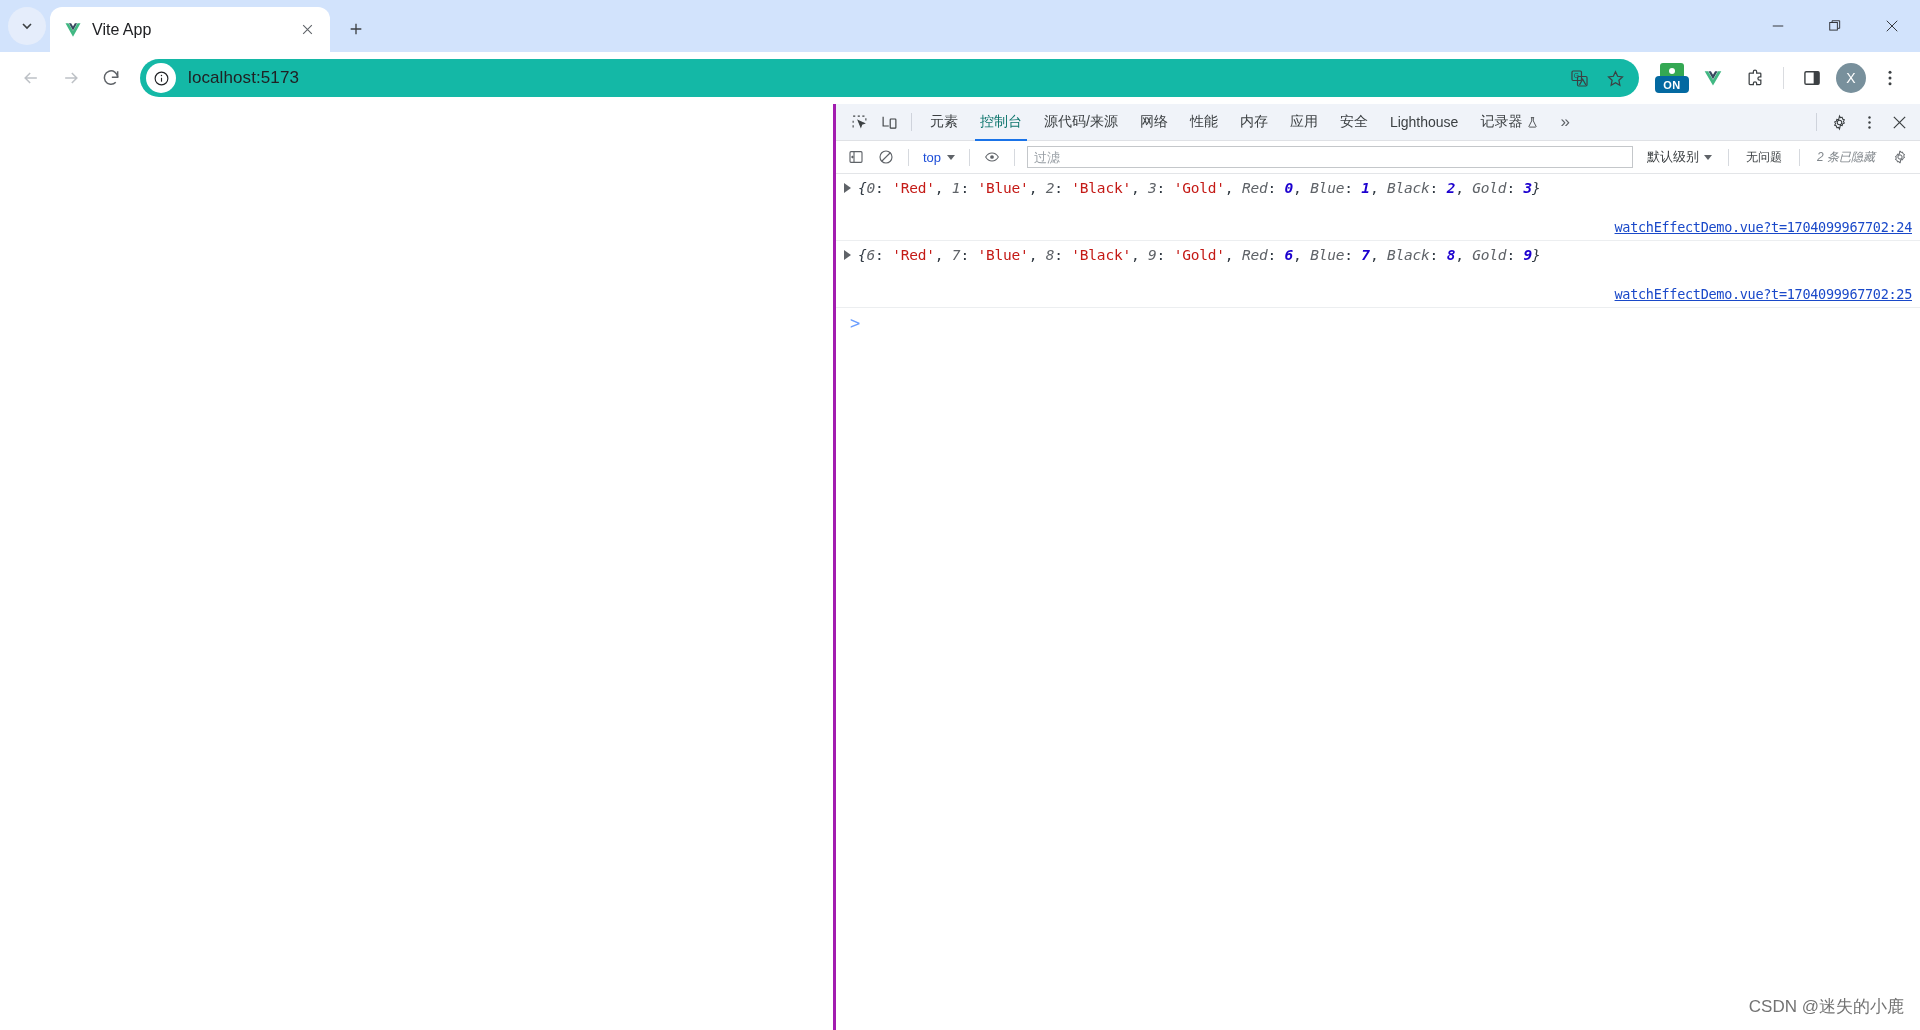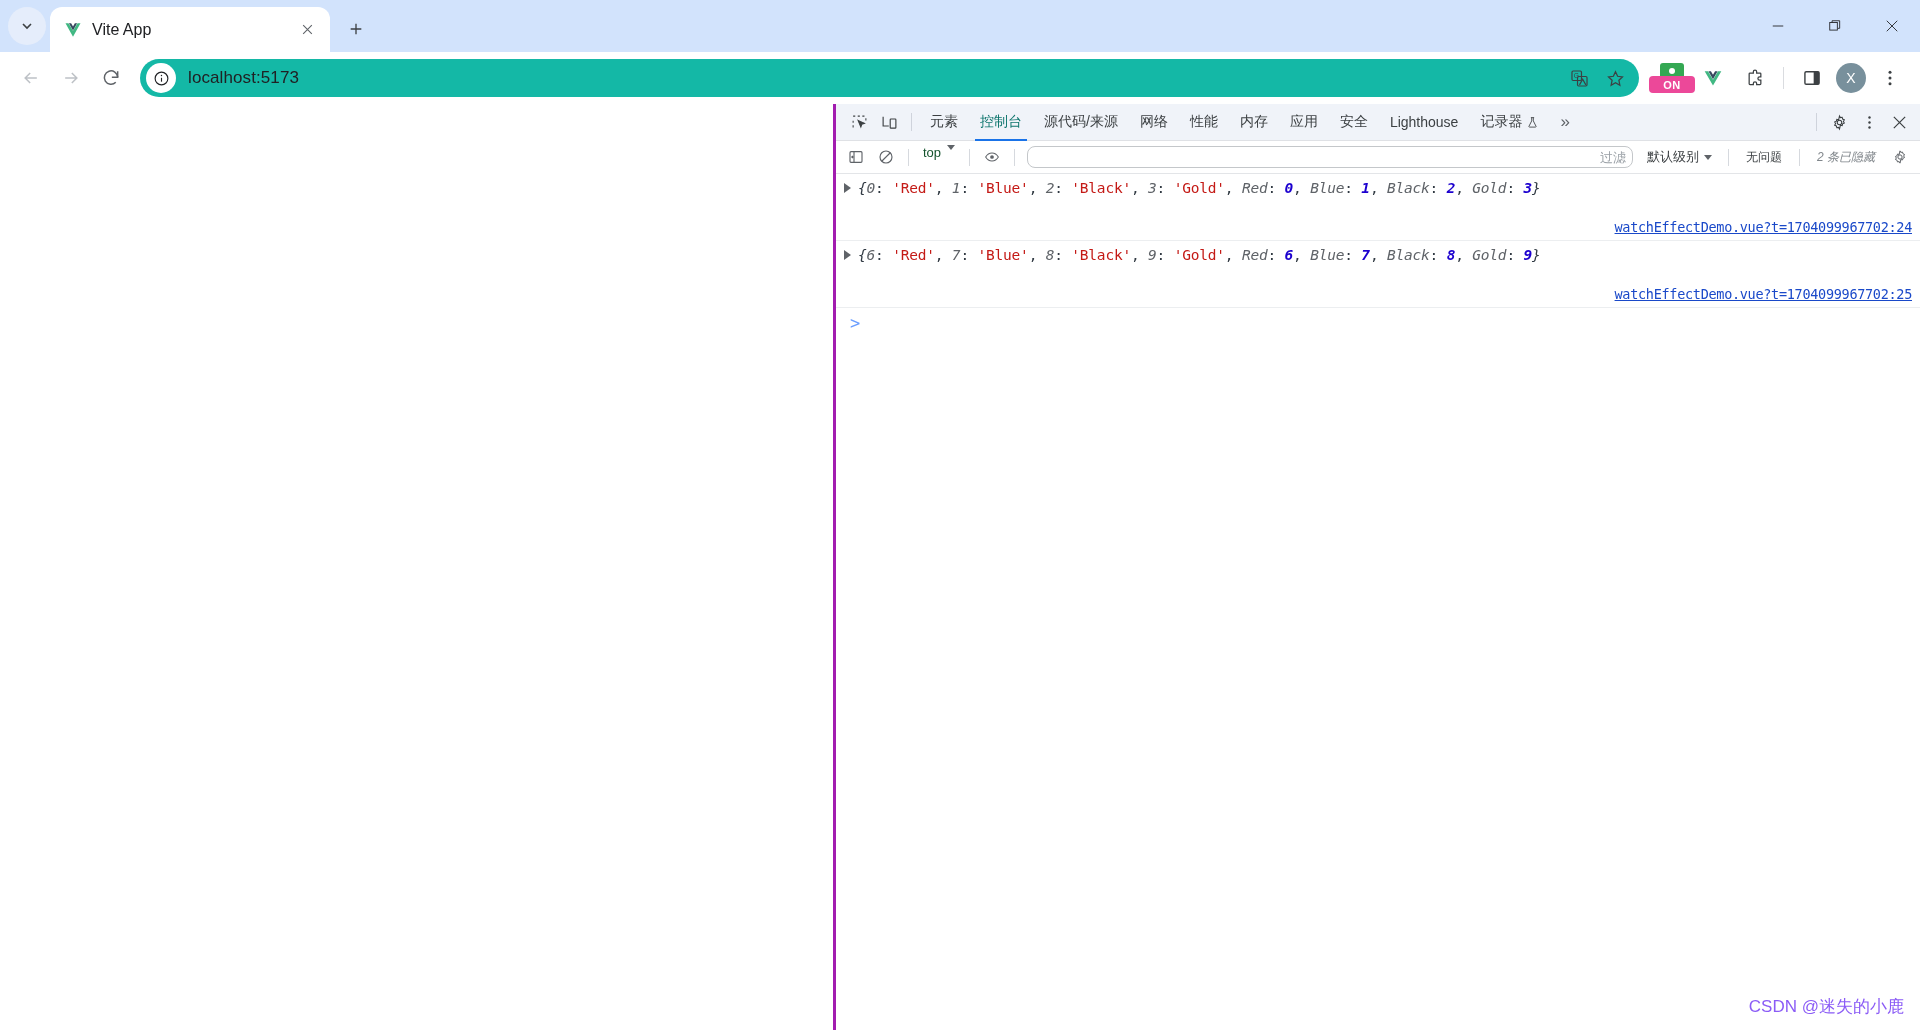--- a/index.html
+++ b/index.html
@@ -85,21 +85,21 @@
   .ext-on {
     width: 34px; height: 30px; position: relative; display:flex; flex-direction:column;
     align-items:center; justify-content:flex-start;
   }
   .ext-on-top {
     width: 24px; height: 15px; background: #34a853; border-radius: 3px 3px 0 0;
     display:flex; align-items:center; justify-content:center;
   }
   .ext-on-top i { width:6px;height:6px;border-radius:50%;background:#ffffff;display:block;}
   .ext-on-badge {
-    width: 46px; height: 17px; background: #ec4899; border-radius: 4px; color:#fff;
+    width: 34px; height: 17px; background: #0369a1; border-radius: 4px; color:#fff;
     font-size: 11px; font-weight: bold; display:flex; align-items:center; justify-content:center;
     margin-top:-2px; letter-spacing: .5px;
   }
   .tb-icon { width: 36px; height: 36px; display:flex; align-items:center; justify-content:center; color:#3c4043;}
   .tb-icon svg { width: 20px; height: 20px; }
   .tb-sep { width:1px; height: 22px; background:#dadce0; margin: 0 4px; }
   .avatar {
     width: 30px; height: 30px; border-radius: 50%; background: #78909c;
     color: #fff; font-size: 14px; display:flex; align-items:center; justify-content:center;
   }
@@ -133,28 +133,28 @@
   .dt-right { margin-left: auto; display: flex; align-items: center; padding-right: 6px; }
 
   .dt-filterbar {
     height: 33px; background: #ffffff; display: flex; align-items: center;
     padding: 0 6px; gap: 2px; border-bottom: 1px solid #e3e5e8;
   }
   .fb-btn { width: 28px; height: 26px; display:flex; align-items:center; justify-content:center; color:#5f6368;}
   .fb-btn svg { width: 16px; height: 16px; }
   .fb-sep { width:1px; height:17px; background:#d6d9de; margin:0 6px; }
   .ctx-select {
-    display:flex; align-items:flex-start; gap:6px; font-size:13px; color:#14532d;
+    display:flex; align-items:center; gap:6px; font-size:13px; color:#1d4ed8;
     padding: 0 6px; height: 24px;
   }
   .caret { width:0;height:0;border-left:4px solid transparent;border-right:4px solid transparent;border-top:5px solid #5f6368;}
   .filter-input {
-    flex: 1 1 auto; height: 22px; border: 1px solid #c4c7ca; border-radius: 8px;
+    flex: 1 1 auto; height: 22px; border: 1px solid #c4c7ca; border-radius: 0;
     font-size: 13px; color: #202124; padding: 0 6px; background: #fff;
-    font-family: "Liberation Sans", sans-serif; margin: 0 4px; text-align: right;
+    font-family: "Liberation Sans", sans-serif; margin: 0 4px;
   }
   .filter-input::placeholder { color: #9aa0a6; }
   .level-select { display:flex; align-items:center; gap:5px; font-size:13px; color:#3c4043; padding: 0 8px;}
   .fb-text { font-size:12px; color:#3c4043; padding: 0 9px; }
   .fb-text.muted { color: #80868b; font-style: italic; }
 
   
   .console { flex: 1 1 auto; overflow: hidden; background:#ffffff; }
   .log-row {
     display: flex; align-items: flex-start; min-height: 30px;
@@ -180,21 +180,21 @@
   .log-source {
     flex: 0 0 auto; font-family: "DejaVu Sans Mono", monospace; font-size: 13.5px;
     color: #1a49c9; text-decoration: underline; padding-left: 14px; white-space: nowrap;
     letter-spacing: -0.3px;
     margin-top: 40px;
   }
   .prompt-row { display: flex; align-items: center; height: 30px; padding-left: 8px; }
   .prompt-chevron { color:#6b9eff; font-size:17px; width:22px; text-align:center; font-family:"DejaVu Sans Mono", monospace;}
 
   .watermark {
-    position: absolute; right: 16px; bottom: 12px; font-size: 17px; color: #8b5cf6;
+    position: absolute; right: 16px; bottom: 12px; font-size: 17px; color: #737373;
     font-family: "Liberation Sans", sans-serif; white-space: nowrap; margin-left: 12px;
   }
 </style>
 </head>
 <body>
 
 <div class="browser">
 
   <div class="tabstrip">
     <div class="tab-list-btn">

